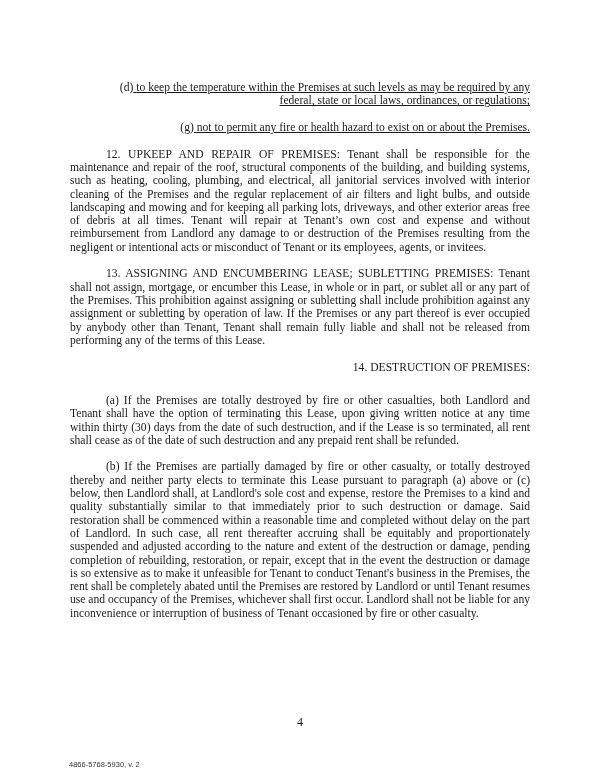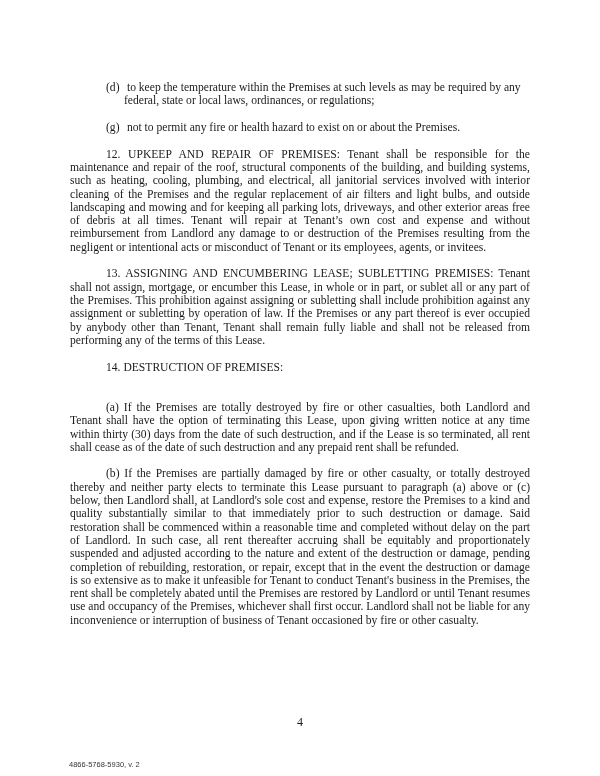--- a/index.html
+++ b/index.html
@@ -20,37 +20,39 @@
     left: 70px;
     top: 81px;
     width: 460px;
     font-size: 11.6px;
     line-height: 13.3px;
   }
   .item {
     padding-left: 54px;
     text-indent: -18px;
     margin: 0 0 13.4px 0;
-    text-align: left;
+    text-align: right;
+    text-decoration: underline;
   }
   .item .lbl {
     display: inline-block;
     width: 18px;
     text-indent: 0;
   }
   .para {
     text-align: justify;
     text-indent: 36px;
     margin: 0 0 13.4px 0;
   }
   .heading {
   }
   .sect-title {
     text-indent: 36px;
-    margin: 0 0 27px 0;
+    margin: 0 0 20px 0;
+    text-align: right;
   }
   .page-number {
     position: absolute;
     top: 715px;
     left: 0;
     width: 600px;
     text-align: center;
     font-family: "Liberation Serif", serif;
     font-size: 12px;
     color: #1a1a1a;

